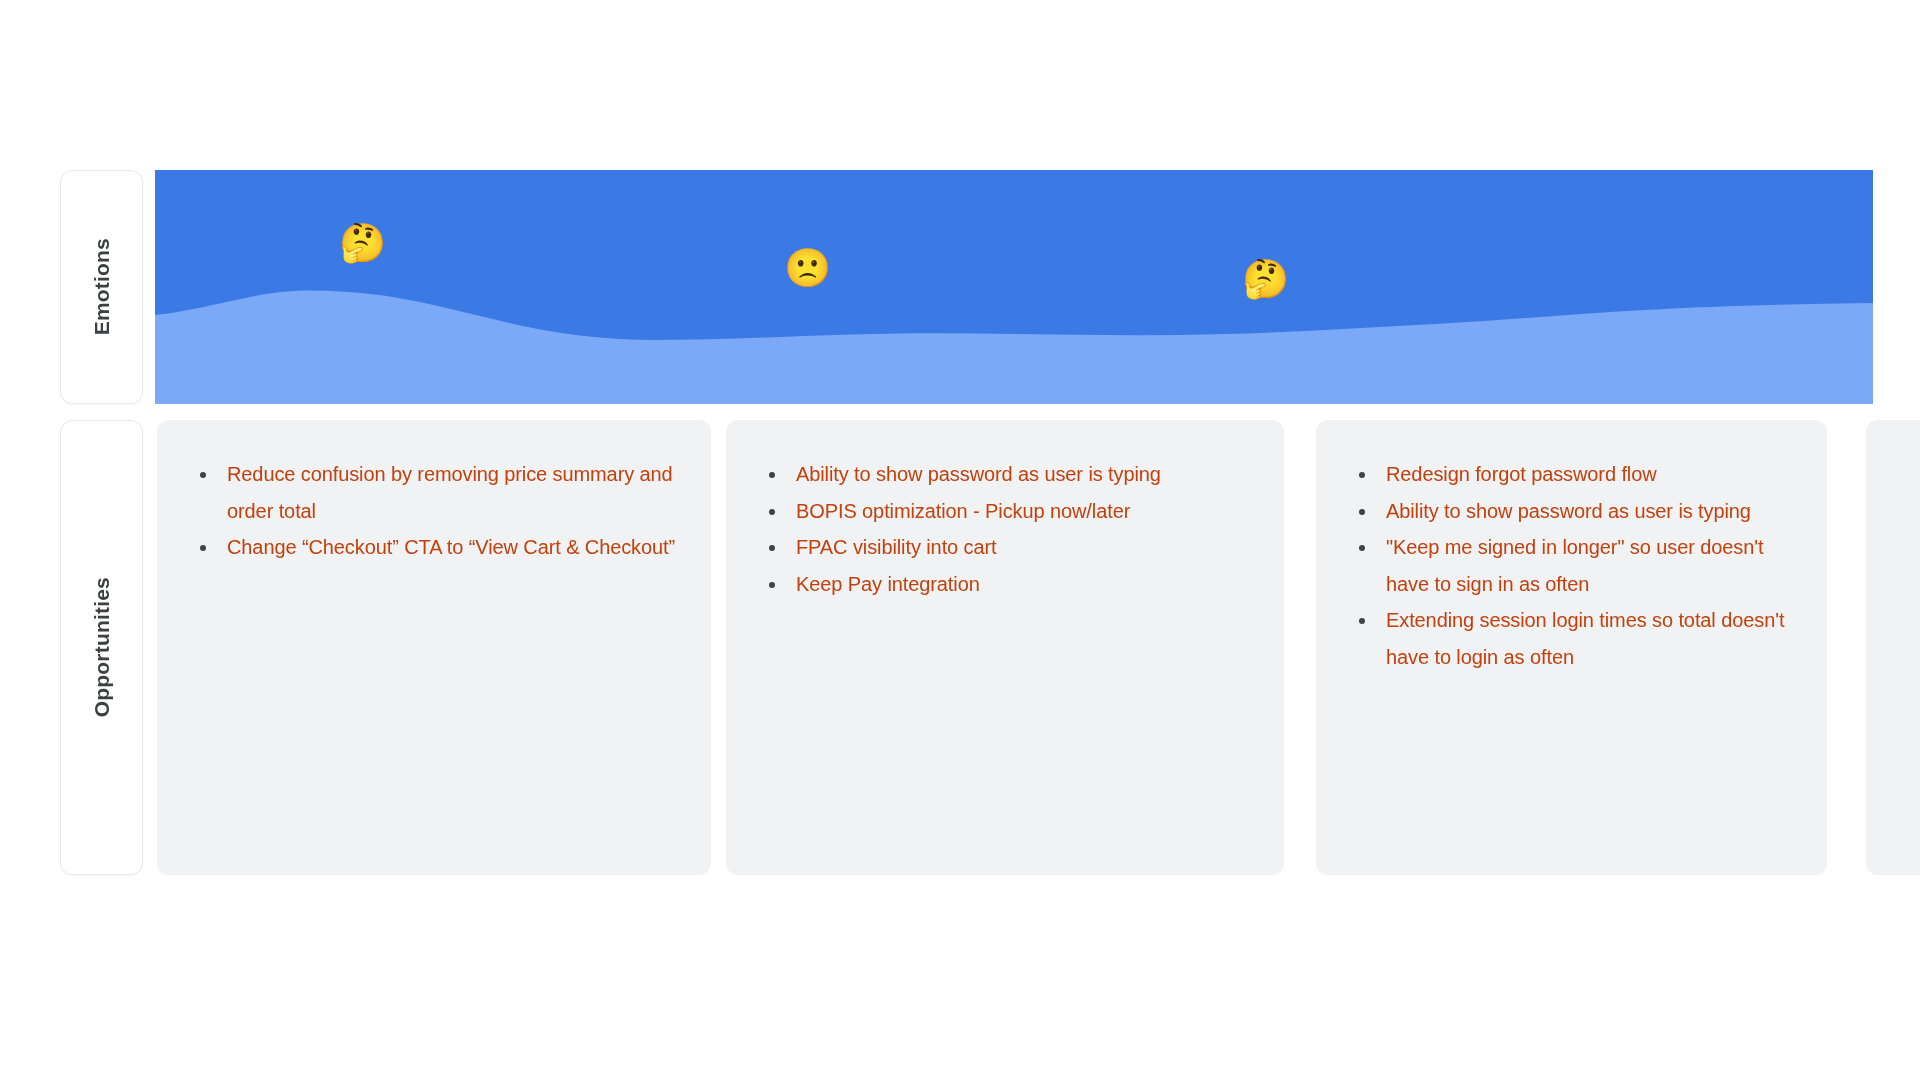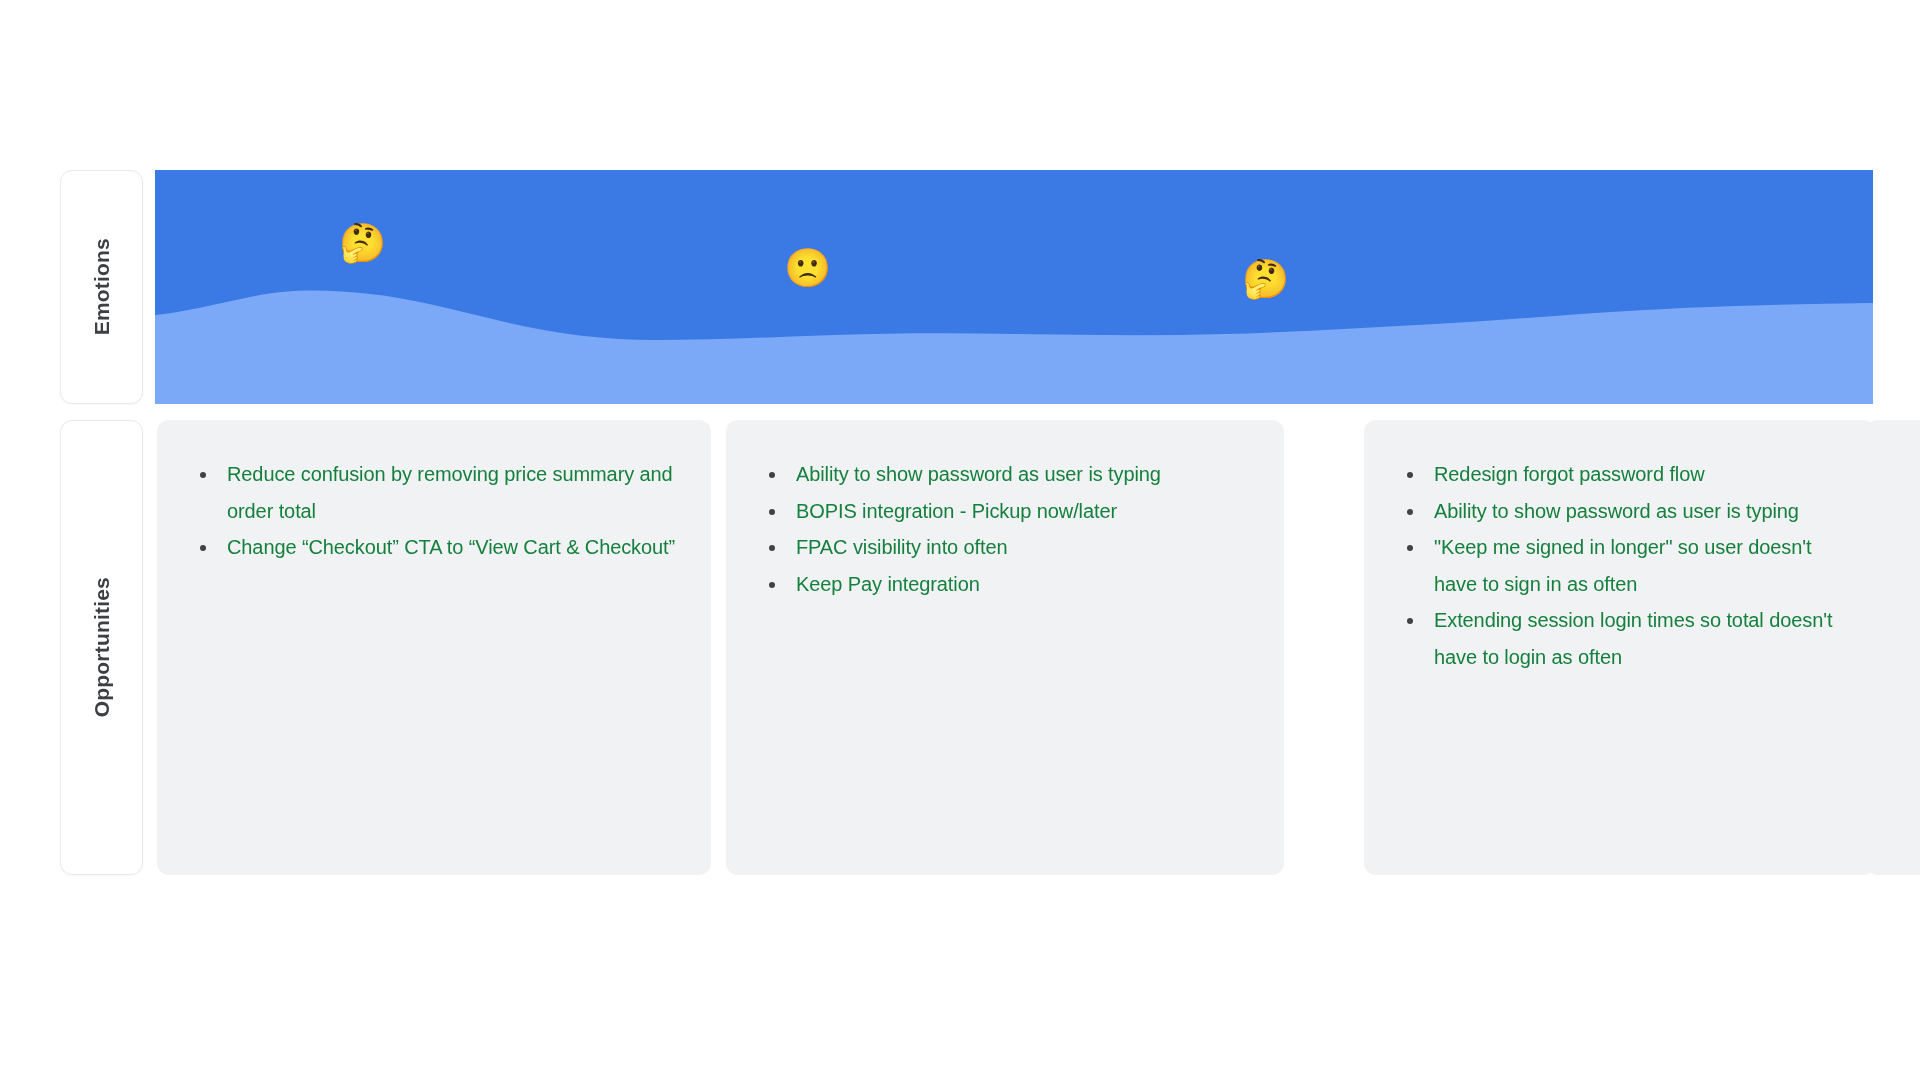--- a/index.html
+++ b/index.html
@@ -117,21 +117,21 @@
     margin: 0;
     padding: 0;
   }
 
   .opp-item {
     position: relative;
     padding-left: 40px;
     margin-bottom: 0px;
     font-size: 20px;
     line-height: 36.5px;
-    color: #15803d;
+    color: #c2410c;
     font-family: "Liberation Sans", "DejaVu Sans", sans-serif;
     letter-spacing: -0.1px;
   }
 
   .opp-item::before {
     content: "";
     position: absolute;
     left: 13px;
     top: 16px;
     width: 6px;
@@ -187,27 +187,27 @@
     <div class="opp-card" style="left:157px; width:554px;">
       <ul class="opp-list">
         <li class="opp-item">Reduce confusion by removing price summary and order total</li>
         <li class="opp-item">Change “Checkout” CTA to “View Cart &amp; Checkout”</li>
       </ul>
     </div>
 
     <div class="opp-card" style="left:726px; width:558px;">
       <ul class="opp-list">
         <li class="opp-item">Ability to show password as user is typing</li>
-        <li class="opp-item">BOPIS integration - Pickup now/later</li>
-        <li class="opp-item">FPAC visibility into often</li>
+        <li class="opp-item">BOPIS optimization - Pickup now/later</li>
+        <li class="opp-item">FPAC visibility into cart</li>
         <li class="opp-item">Keep Pay integration</li>
       </ul>
     </div>
 
-    <div class="opp-card" style="left:1364px; width:511px;">
+    <div class="opp-card" style="left:1316px; width:511px;">
       <ul class="opp-list">
         <li class="opp-item">Redesign forgot password flow</li>
         <li class="opp-item">Ability to show password as user is typing</li>
         <li class="opp-item">"Keep me signed in longer" so user doesn't have to sign in as often</li>
         <li class="opp-item">Extending session login times so total doesn't have to login as often</li>
       </ul>
     </div>
 
     <div class="opp-card" style="left:1866px; width:120px;">
       <ul class="opp-list"></ul>

